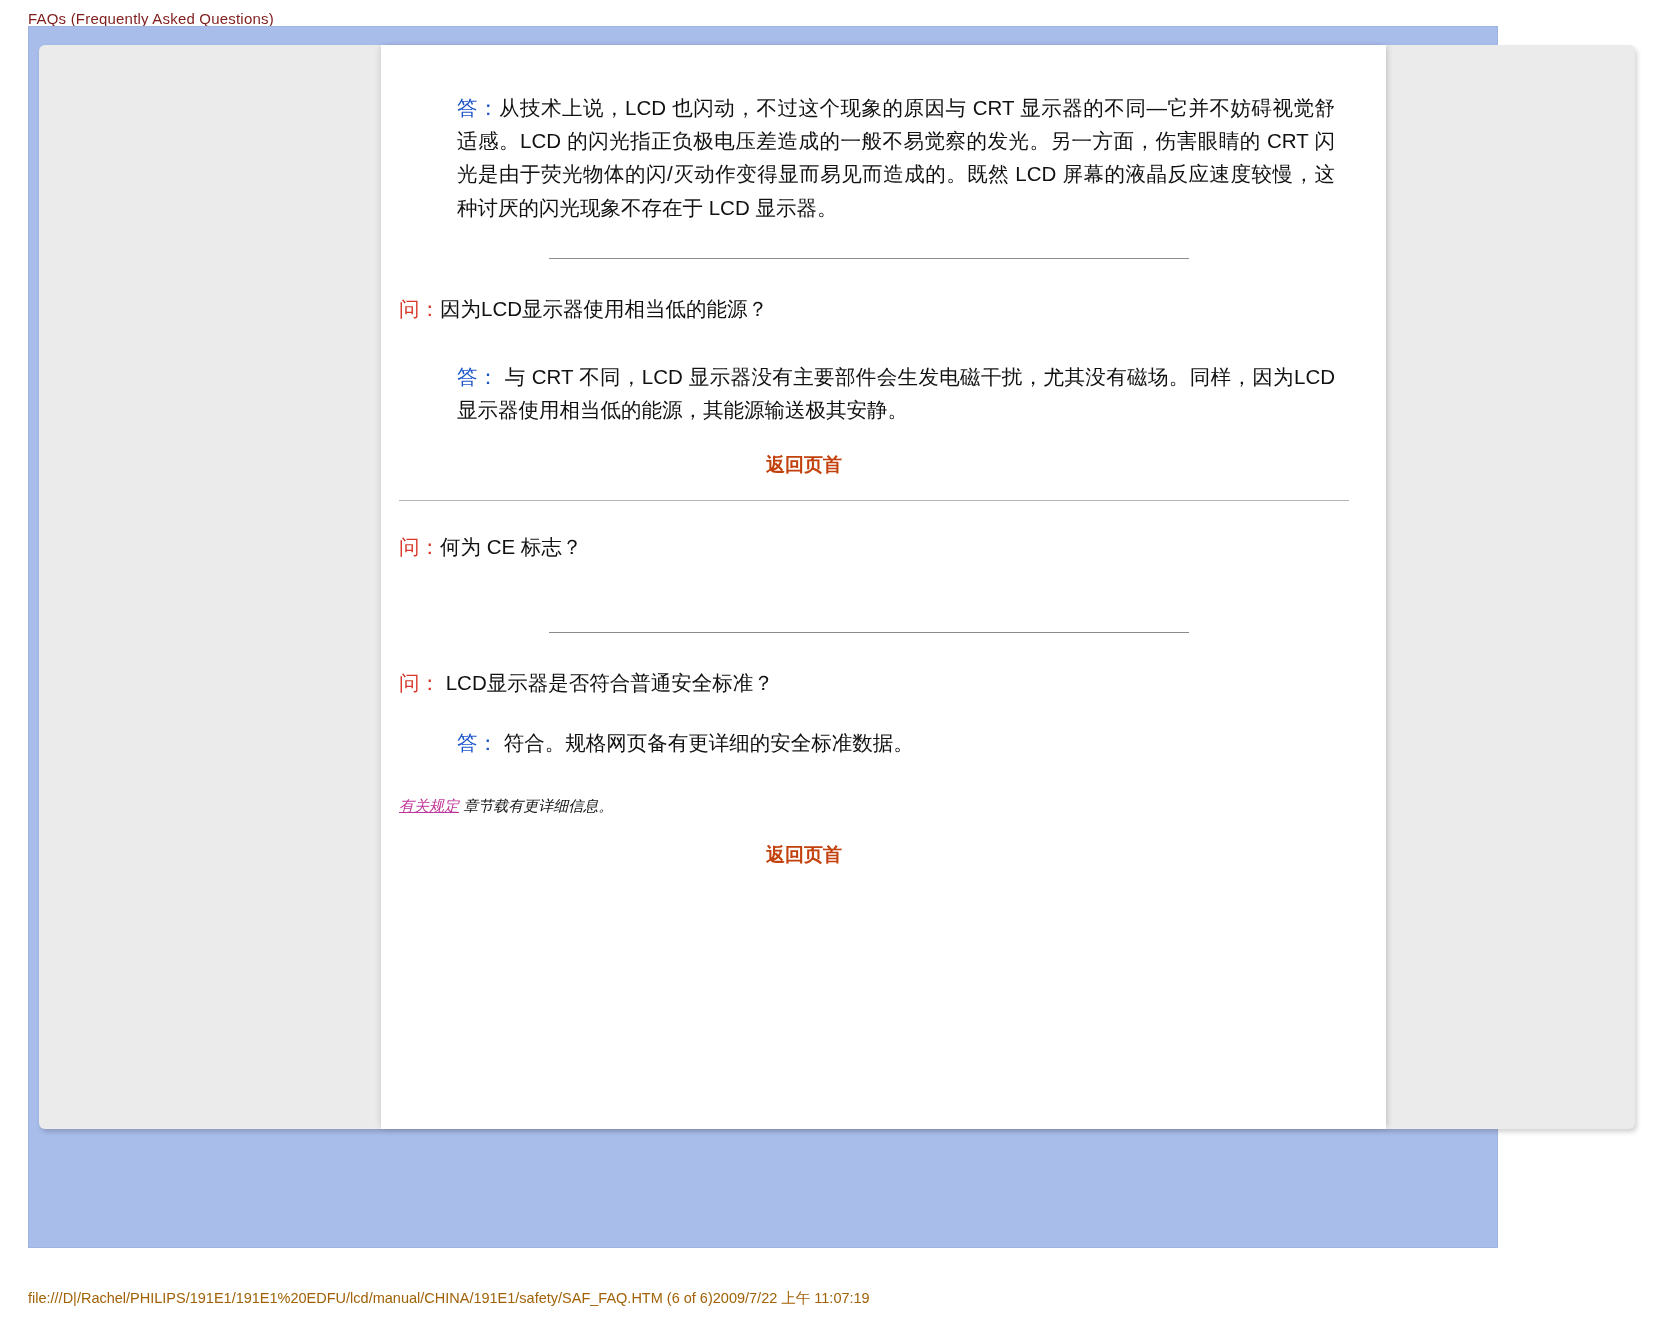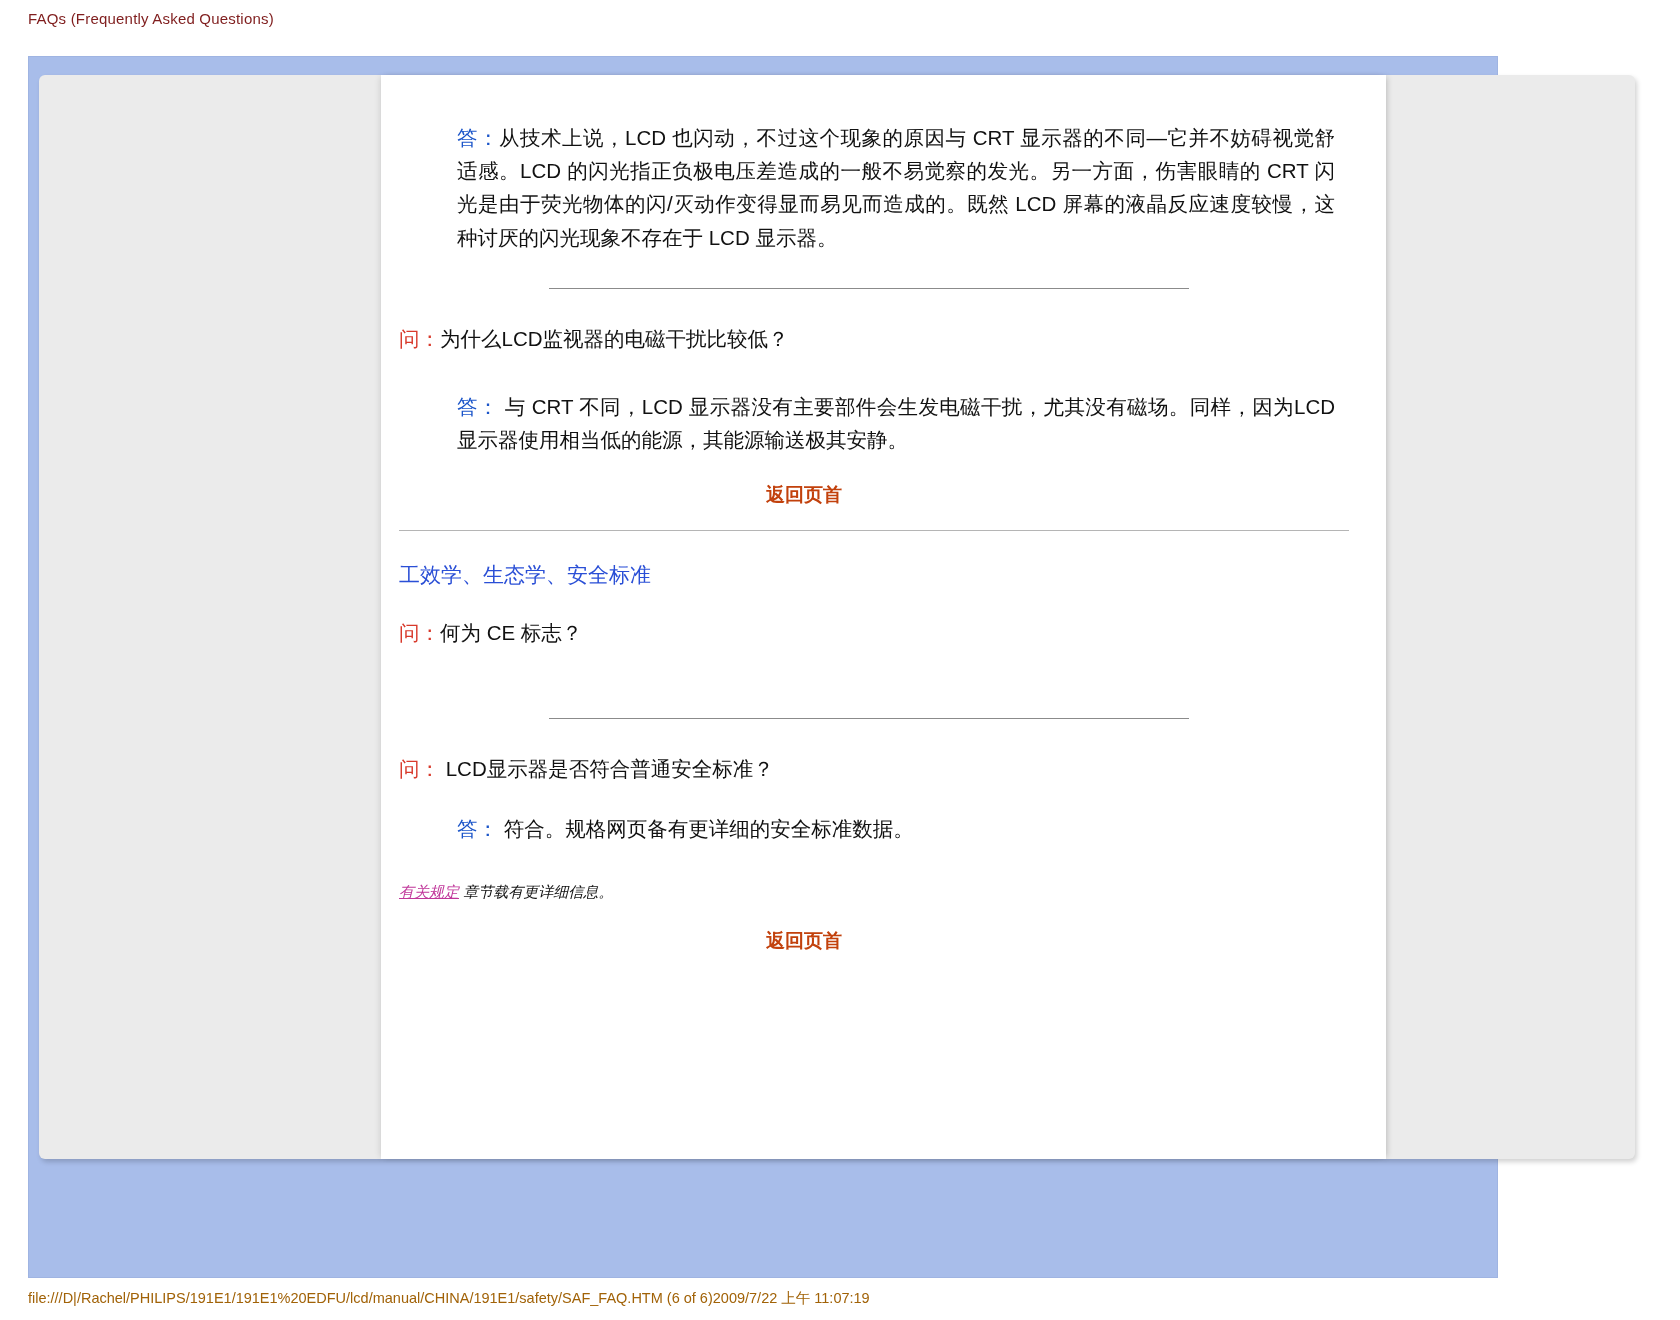--- a/index.html
+++ b/index.html
@@ -31,21 +31,21 @@
     left: 28px;
     font-size: 14.5px;
     color: #a16207;
     white-space: nowrap;
   }
 
   
   .page-frame {
     position: absolute;
     left: 28px;
-    top: 56px;
+    top: 26px;
     width: 1470px;
     height: 1222px;
     background: #a8bdea;
     border: 1px solid #9fb4e2;
     box-sizing: border-box;
   }
 
   .inner-shadow-card {
     position: absolute;
     left: 10px;
@@ -165,38 +165,35 @@
   <div class="content-col">
     <div class="content-inner">
 
       <div class="qa-block">
         <p class="answer"><span class="lbl">答：</span><span>从技术上说，LCD 也闪动，不过这个现象的原因与 CRT 显示器的不同—它并不妨碍视觉舒适感。LCD 的闪光指正负极电压差造成的一般不易觉察的发光。另一方面，伤害眼睛的 CRT 闪光是由于荧光物体的闪/灭动作变得显而易见而造成的。既然 LCD 屏幕的液晶反应速度较慢，这种讨厌的闪光现象不存在于 LCD 显示器。</span></p>
       </div>
 
       <div class="rule-short"></div>
 
       <div class="qa-block">
-        <p class="question"><span class="lbl">问：</span><span>为什么LCD监视器的电磁干扰比较低？</span></p>
+        <p class="question"><span class="lbl">问：</span><span>因为LCD显示器使用相当低的能源？</span></p>
       </div>
 
       <div class="sp-34"></div>
 
       <div class="qa-block">
         <p class="answer"><span class="lbl">答：</span>&nbsp;<span>与 CRT 不同，LCD 显示器没有主要部件会生发电磁干扰，尤其没有磁场。同样，因为LCD显示器使用相当低的能源，其能源输送极其安静。</span></p>
       </div>
 
       <div class="back-top">
         <a href="#">返回页首</a>
       </div>
 
       <div class="rule-wide"></div>
 
-      <div class="section-title">
-        <a href="#">工效学、生态学、安全标准</a>
-      </div>
 
       <div class="qa-block">
         <p class="question"><span class="lbl">问：</span><span>何为 CE 标志？</span></p>
       </div>
 
       <div class="sp-34"></div>
 
 
       <div class="rule-short"></div>
 

